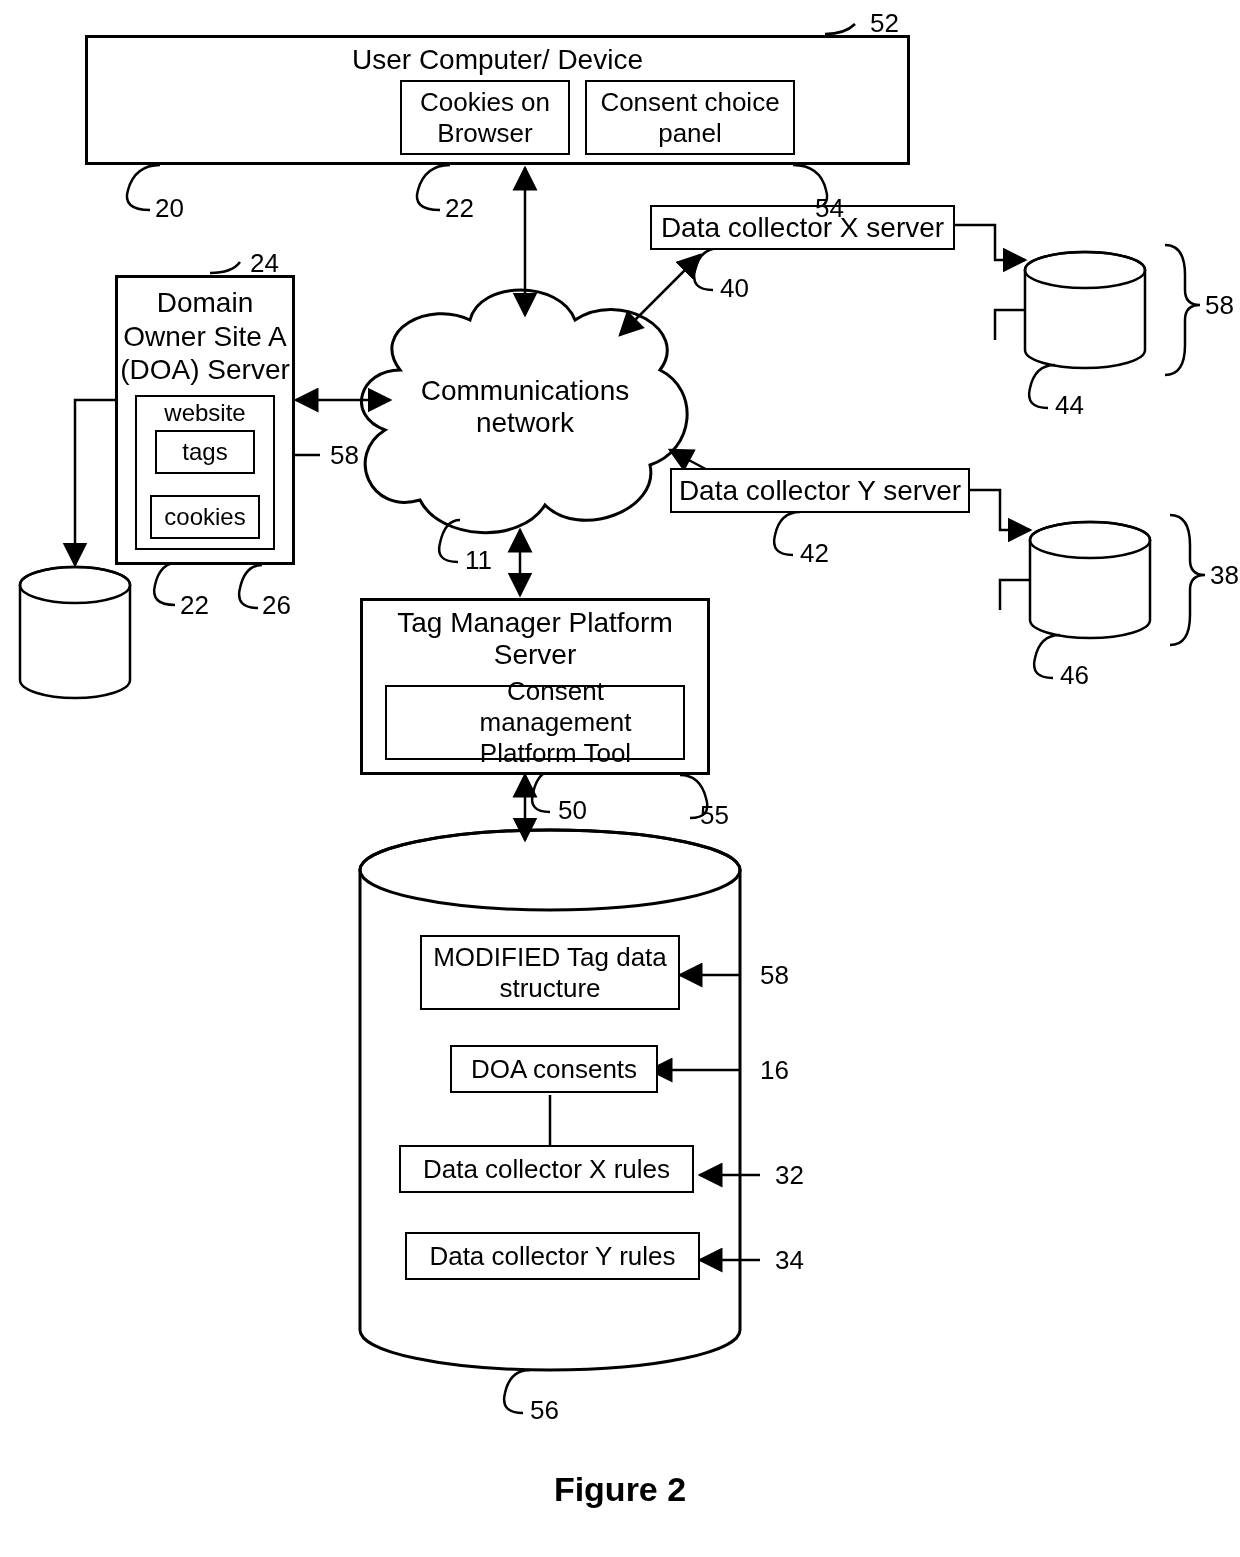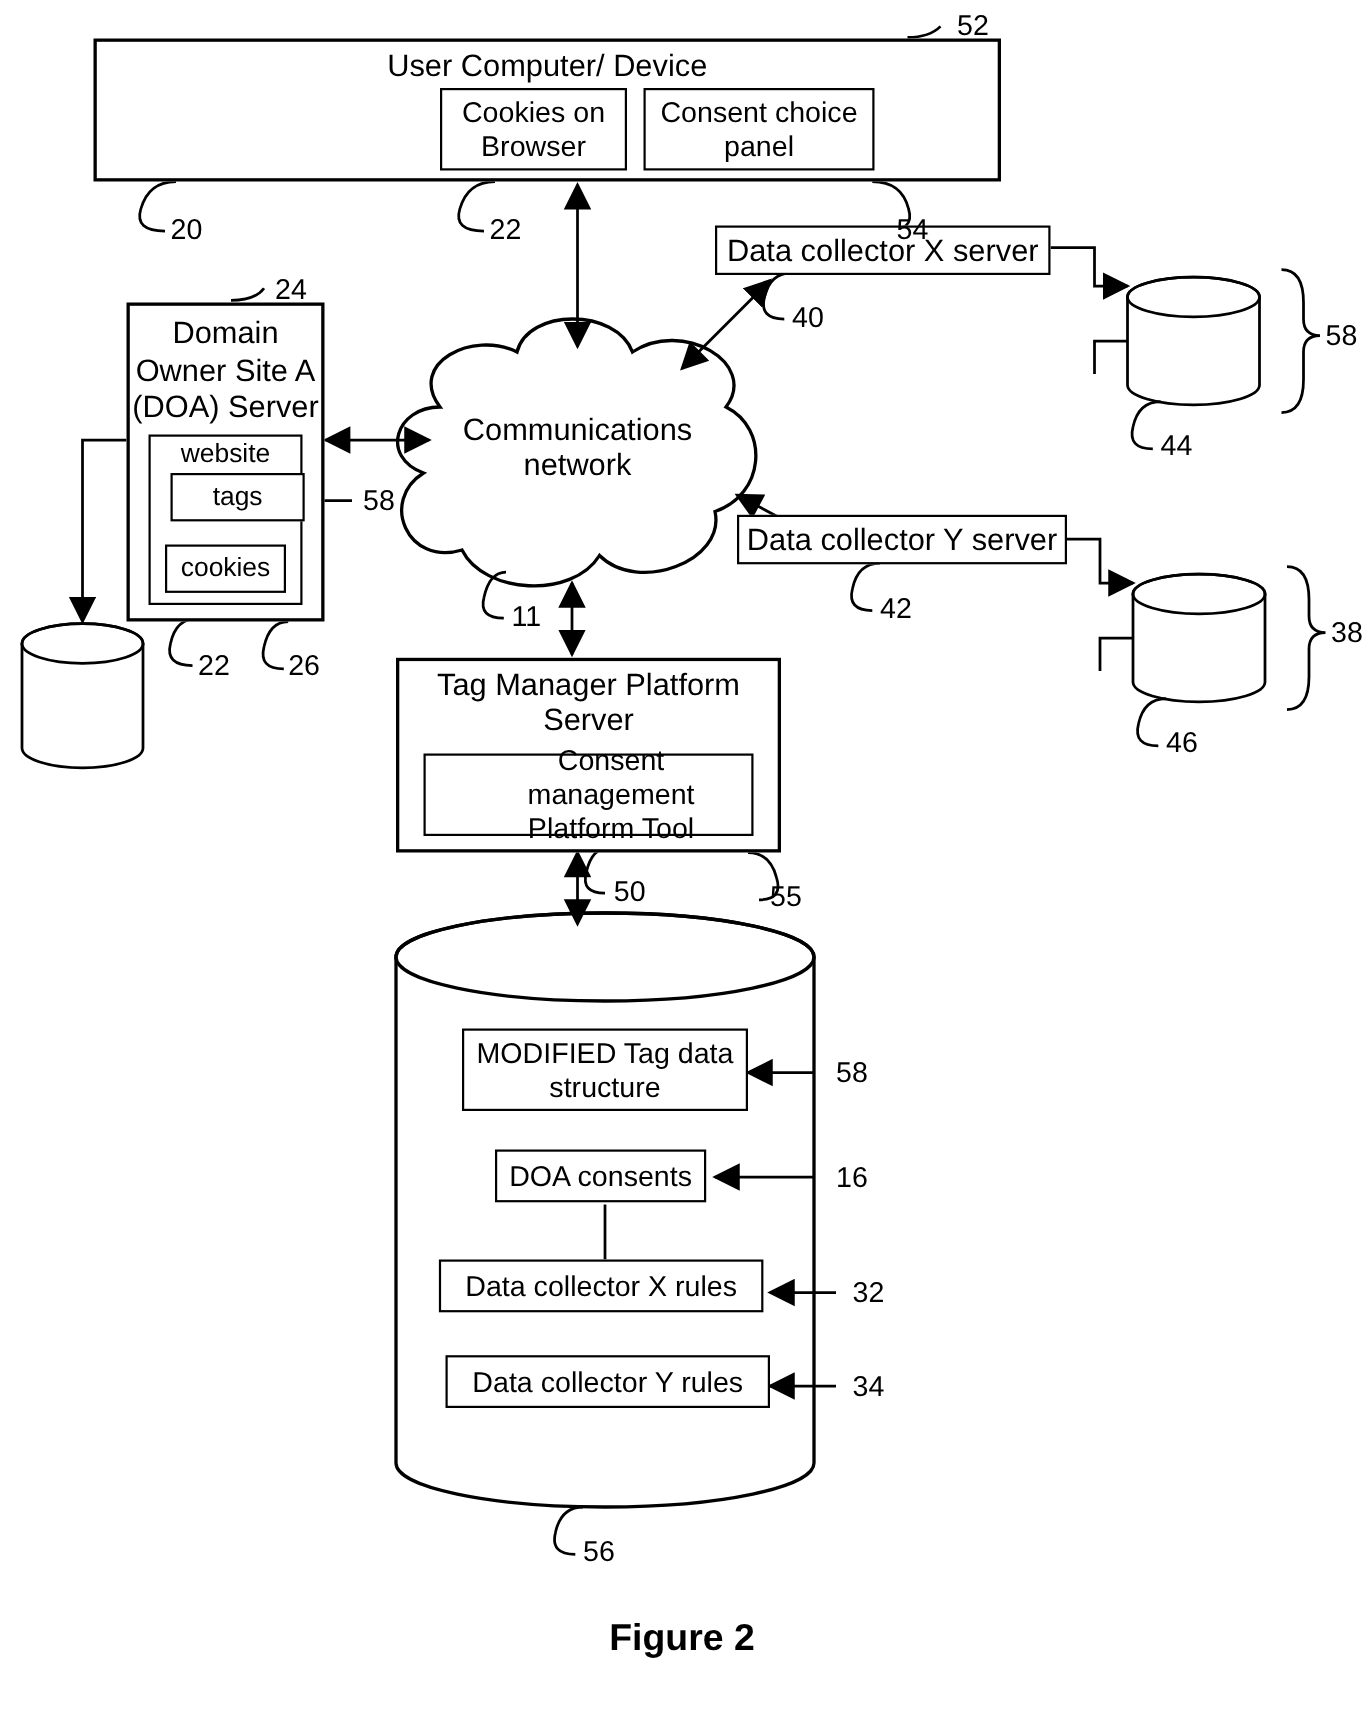--- a/index.html
+++ b/index.html
@@ -127,21 +127,21 @@
 <div class="box" style="left:585px;top:80px;width:210px;height:75px;">
   <span class="lbl" style="position:static;font-size:26px;">Consent choice panel</span>
 </div>
 
 <div class="box" style="left:115px;top:275px;width:180px;height:290px;border-width:3px;display:block;">
   <div class="lbl" style="left:0;right:0;top:8px;line-height:1.2;">Domain Owner Site A (DOA) Server</div>
 </div>
 <div class="box" style="left:135px;top:395px;width:140px;height:155px;display:block;">
   <div class="lbl" style="left:0;right:0;top:2px;font-size:24px;">website</div>
 </div>
-<div class="box" style="left:155px;top:430px;width:122px;height:44px;">
+<div class="box" style="left:155px;top:430px;width:100px;height:44px;">
   <span class="lbl" style="position:static;font-size:24px;">tags</span>
 </div>
 <div class="box" style="left:150px;top:495px;width:110px;height:44px;">
   <span class="lbl" style="position:static;font-size:24px;">cookies</span>
 </div>
 
 <div class="lbl" style="left:420px;top:375px;width:210px;">Communications network</div>
 
 <div class="box" style="left:650px;top:205px;width:305px;height:45px;">
   <span class="lbl" style="position:static;">Data collector X server</span>
@@ -154,21 +154,21 @@
 <div class="box" style="left:360px;top:598px;width:350px;height:177px;border-width:3px;display:block;">
   <div class="lbl" style="left:0;right:0;top:6px;">Tag Manager Platform Server</div>
 </div>
 <div class="box" style="left:385px;top:685px;width:300px;height:75px;padding-left:41px;">
   <span class="lbl" style="position:static;font-size:26px;">Consent management Platform Tool</span>
 </div>
 
 <div class="box" style="left:420px;top:935px;width:260px;height:75px;">
   <span class="lbl" style="position:static;font-size:26px;">MODIFIED Tag data structure</span>
 </div>
-<div class="box" style="left:450px;top:1045px;width:192px;height:48px;">
+<div class="box" style="left:450px;top:1045px;width:208px;height:48px;">
   <span class="lbl" style="position:static;font-size:26px;">DOA consents</span>
 </div>
 <div class="box" style="left:399px;top:1145px;width:295px;height:48px;">
   <span class="lbl" style="position:static;font-size:26px;">Data collector X rules</span>
 </div>
 <div class="box" style="left:405px;top:1232px;width:295px;height:48px;">
   <span class="lbl" style="position:static;font-size:26px;">Data collector Y rules</span>
 </div>
 
 <div class="num" style="left:870px;top:8px;">52</div>

